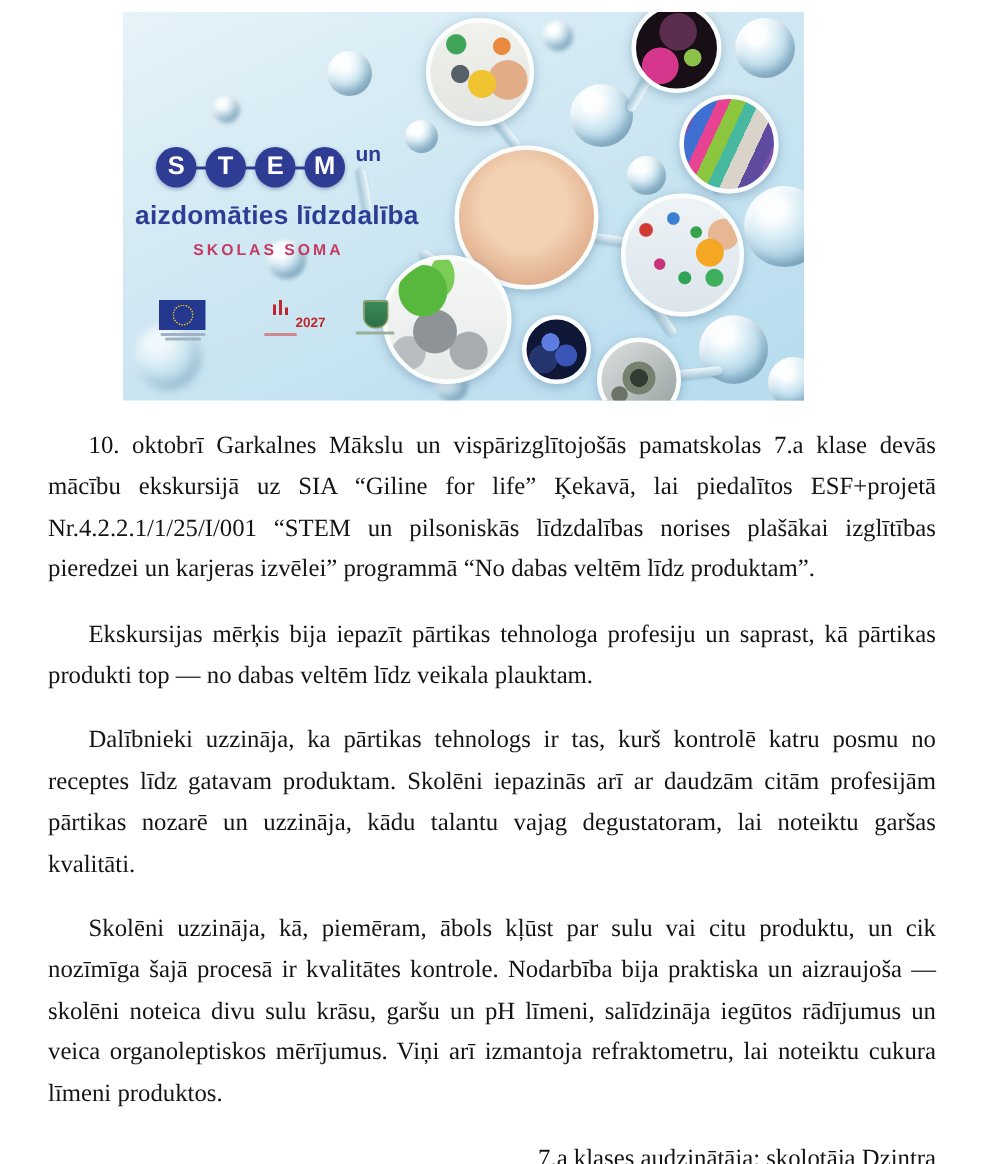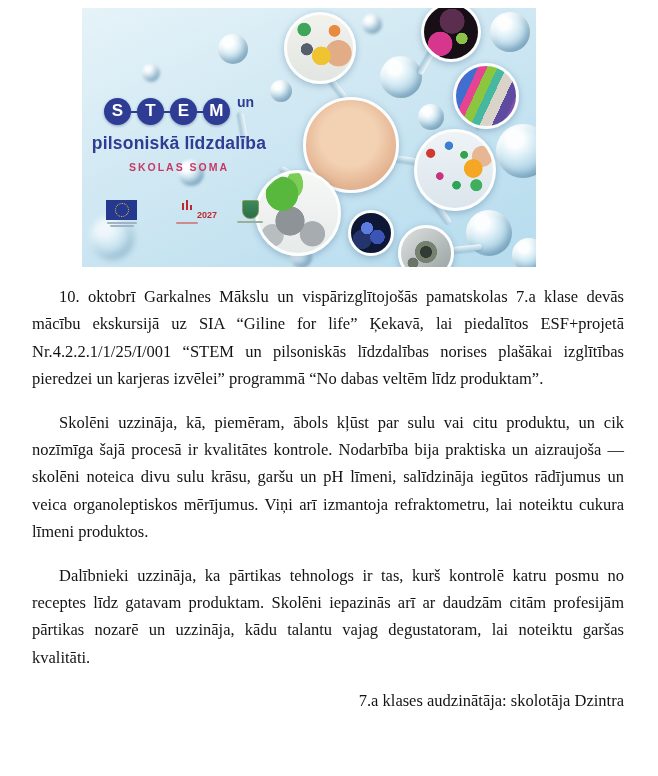--- a/index.html
+++ b/index.html
@@ -169,21 +169,21 @@
     <div class="photo ph-watch" style="left:316px;top:217px;width:50px;height:50px;"></div>
 
     <div class="stem-block">
       <div class="stem-row">
         <span class="stem-circle">S</span>
         <span class="stem-circle">T</span>
         <span class="stem-circle">E</span>
         <span class="stem-circle last">M</span>
         <span class="stem-un">un</span>
       </div>
-      <div class="banner-subtitle">pilsoniskā līdzdalība</div>
+      <div class="banner-subtitle">aizdomāties līdzdalība</div>
       <div class="banner-tagline">SKOLAS SOMA</div>
     </div>
 
     <div class="logos">
       <div class="logo">
         <div class="eu-rect">
             <div class="eu-ring"></div>
           </div>
         <div class="cap"></div>
           <div class="cap"></div>
@@ -199,18 +199,19 @@
       </div>
       <div class="logo">
         <div class="shield"></div>
         <div class="cap green"></div>
       </div>
     </div>
   </div>
 
   <div class="article">
     <p>10. oktobrī Garkalnes Mākslu un vispārizglītojošās pamatskolas 7.a klase devās mācību ekskursijā uz SIA “Giline for life” Ķekavā, lai piedalītos ESF+projetā Nr.4.2.2.1/1/25/I/001 “STEM un pilsoniskās līdzdalības norises plašākai izglītības pieredzei un karjeras izvēlei” programmā “No dabas veltēm līdz produktam”.</p>
+    <p>Ekskursijas mērķis bija iepazīt pārtikas tehnologa profesiju un saprast, kā pārtikas produkti top — no dabas veltēm līdz veikala plauktam.</p>
+    <p>Dalībnieki uzzināja, ka pārtikas tehnologs ir tas, kurš kontrolē katru posmu no receptes līdz gatavam produktam. Skolēni iepazinās arī ar daudzām citām profesijām pārtikas nozarē un uzzināja, kādu talantu vajag degustatoram, lai noteiktu garšas kvalitāti.</p>
     <p>Skolēni uzzināja, kā, piemēram, ābols kļūst par sulu vai citu produktu, un cik nozīmīga šajā procesā ir kvalitātes kontrole. Nodarbība bija praktiska un aizraujoša — skolēni noteica divu sulu krāsu, garšu un pH līmeni, salīdzināja iegūtos rādījumus un veica organoleptiskos mērījumus. Viņi arī izmantoja refraktometru, lai noteiktu cukura līmeni produktos.</p>
-    <p>Dalībnieki uzzināja, ka pārtikas tehnologs ir tas, kurš kontrolē katru posmu no receptes līdz gatavam produktam. Skolēni iepazinās arī ar daudzām citām profesijām pārtikas nozarē un uzzināja, kādu talantu vajag degustatoram, lai noteiktu garšas kvalitāti.</p>
     <p class="signature">7.a klases audzinātāja: skolotāja Dzintra</p>
   </div>
 
 </div>
 
 </body></html>

